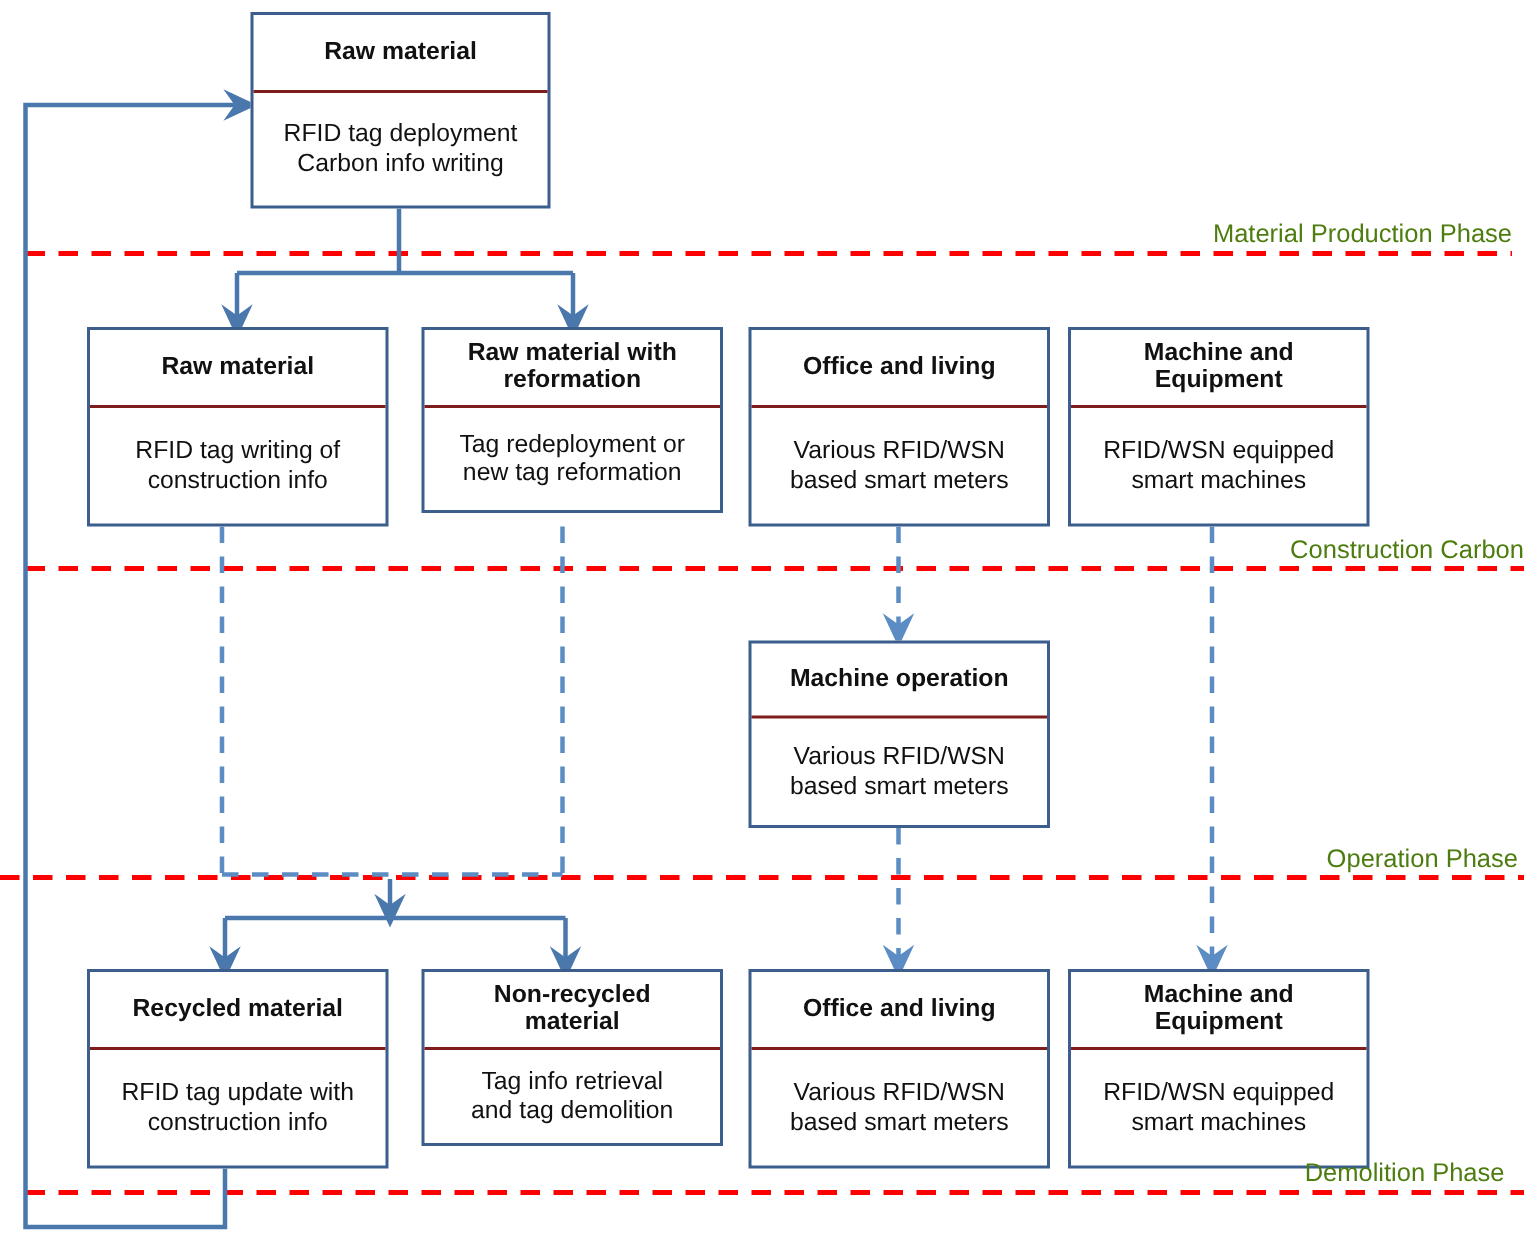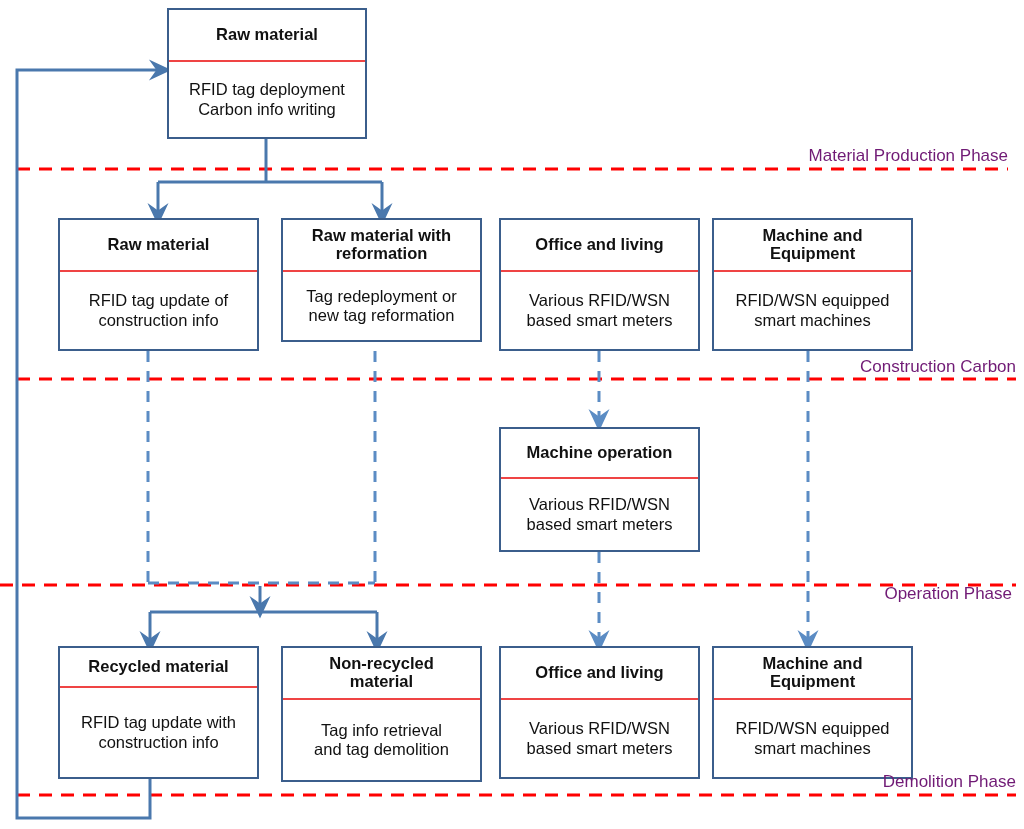--- a/index.html
+++ b/index.html
@@ -27,21 +27,21 @@
   .node {
     position: absolute;
     box-sizing: border-box;
     border: 2px solid #3B5E8C;
     background: #ffffff;
     display: flex;
     flex-direction: column;
   }
   .node .head {
     box-sizing: border-box;
-    border-bottom: 2px solid #ef4444;
+    border-bottom: 2px solid #7f1d1d;
     display: flex;
     align-items: center;
     justify-content: center;
     text-align: center;
     font-weight: bold;
     font-size: 16.5px;
     color: #111111;
     line-height: 1.07;
     padding: 2px 4px;
   }
@@ -54,21 +54,21 @@
     font-size: 16.5px;
     color: #111111;
     line-height: 1.16;
     padding: 2px 4px;
     white-space: pre-line;
   }
 
   .phase-label {
     position: absolute;
     font-size: 17px;
-    color: #701a75;
+    color: #4d7c0f;
     white-space: nowrap;
     text-align: right;
   }
 </style>
 </head>
 <body>
 
 <div id="canvas">
 
   <svg id="wires" viewBox="0 0 1024 829" width="1024" height="829">
@@ -111,21 +111,21 @@
   </svg>
 
   <div class="node" style="left:167px; top:8px; width:200px; height:131px;">
     <div class="head" style="height:52px;">Raw material</div>
     <div class="body">RFID tag deployment
 Carbon info writing</div>
   </div>
 
   <div class="node" style="left:58px; top:218px; width:201px; height:133px;">
     <div class="head" style="height:52px;">Raw material</div>
-    <div class="body">RFID tag update of
+    <div class="body">RFID tag writing of
 construction  info</div>
   </div>
 
   <div class="node" style="left:281px; top:218px; width:201px; height:124px;">
     <div class="head" style="height:52px; white-space:pre-line;">Raw material with
 reformation</div>
     <div class="body">Tag redeployment or
 new tag reformation</div>
   </div>
 
@@ -142,26 +142,26 @@
 smart machines</div>
   </div>
 
   <div class="node" style="left:499px; top:427px; width:201px; height:125px;">
     <div class="head" style="height:50px;">Machine operation</div>
     <div class="body">Various RFID/WSN
 based smart meters</div>
   </div>
 
   <div class="node" style="left:58px; top:646px; width:201px; height:133px;">
-    <div class="head" style="height:40px;">Recycled material</div>
+    <div class="head" style="height:52px;">Recycled material</div>
     <div class="body">RFID tag update with
 construction  info</div>
   </div>
 
-  <div class="node" style="left:281px; top:646px; width:201px; height:136px;">
+  <div class="node" style="left:281px; top:646px; width:201px; height:118px;">
     <div class="head" style="height:52px; white-space:pre-line;">Non-recycled
 material</div>
     <div class="body">Tag info retrieval
 and tag demolition</div>
   </div>
 
   <div class="node" style="left:499px; top:646px; width:201px; height:133px;">
     <div class="head" style="height:52px;">Office and living</div>
     <div class="body">Various RFID/WSN
 based smart meters</div>
@@ -171,17 +171,17 @@
     <div class="head" style="height:52px; white-space:pre-line;">Machine and
 Equipment</div>
     <div class="body">RFID/WSN equipped
 smart machines</div>
   </div>
 
   <div class="phase-label" style="right:16px; top:146px;">Material Production Phase</div>
 
   <div class="phase-label" style="right:8px; top:357px;">Construction Carbon</div>
 
-  <div class="phase-label" style="right:12px; top:584px;text-align:right;">Operation Phase</div>
+  <div class="phase-label" style="right:12px; top:563px;text-align:right;">Operation Phase</div>
 
-  <div class="phase-label" style="right:8px; top:772px;text-align:center;">Demolition Phase</div>
+  <div class="phase-label" style="right:21px; top:772px;text-align:center;">Demolition Phase</div>
 
 </div>
 
 </body></html>

